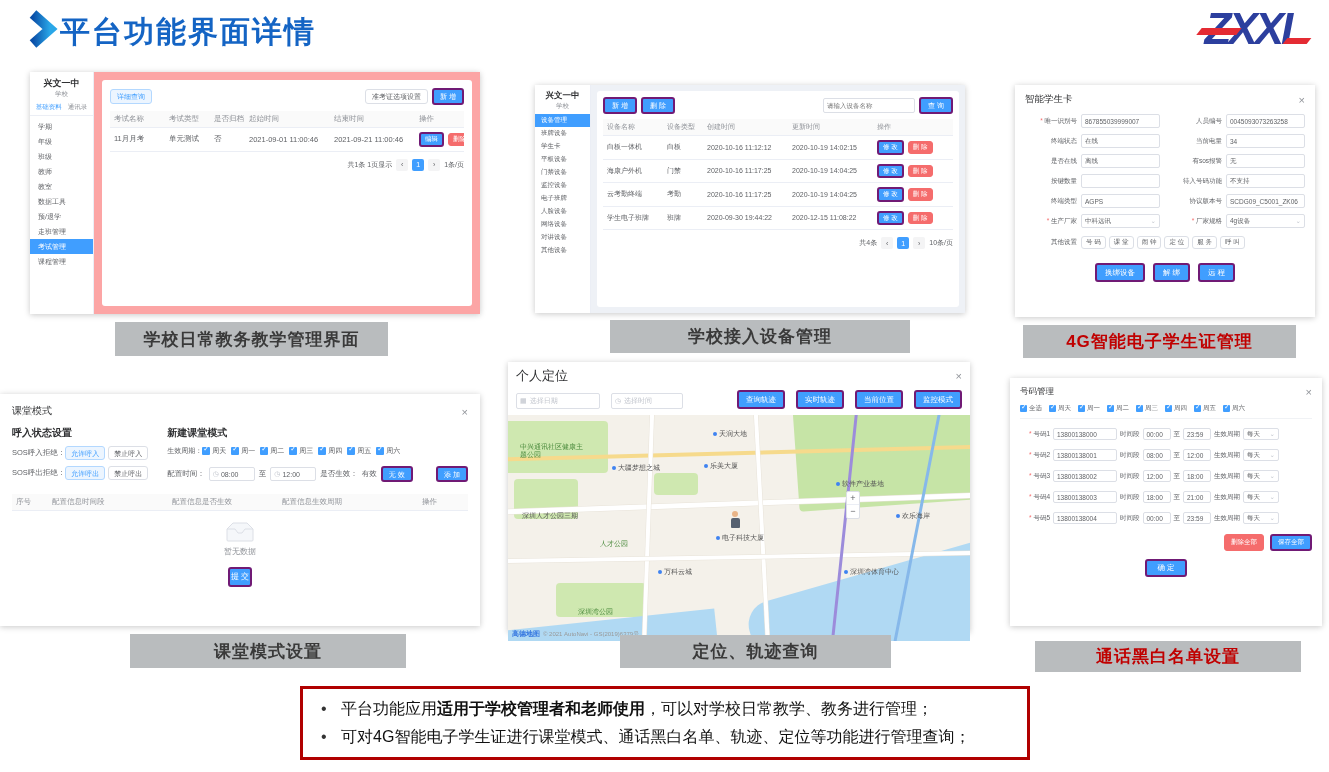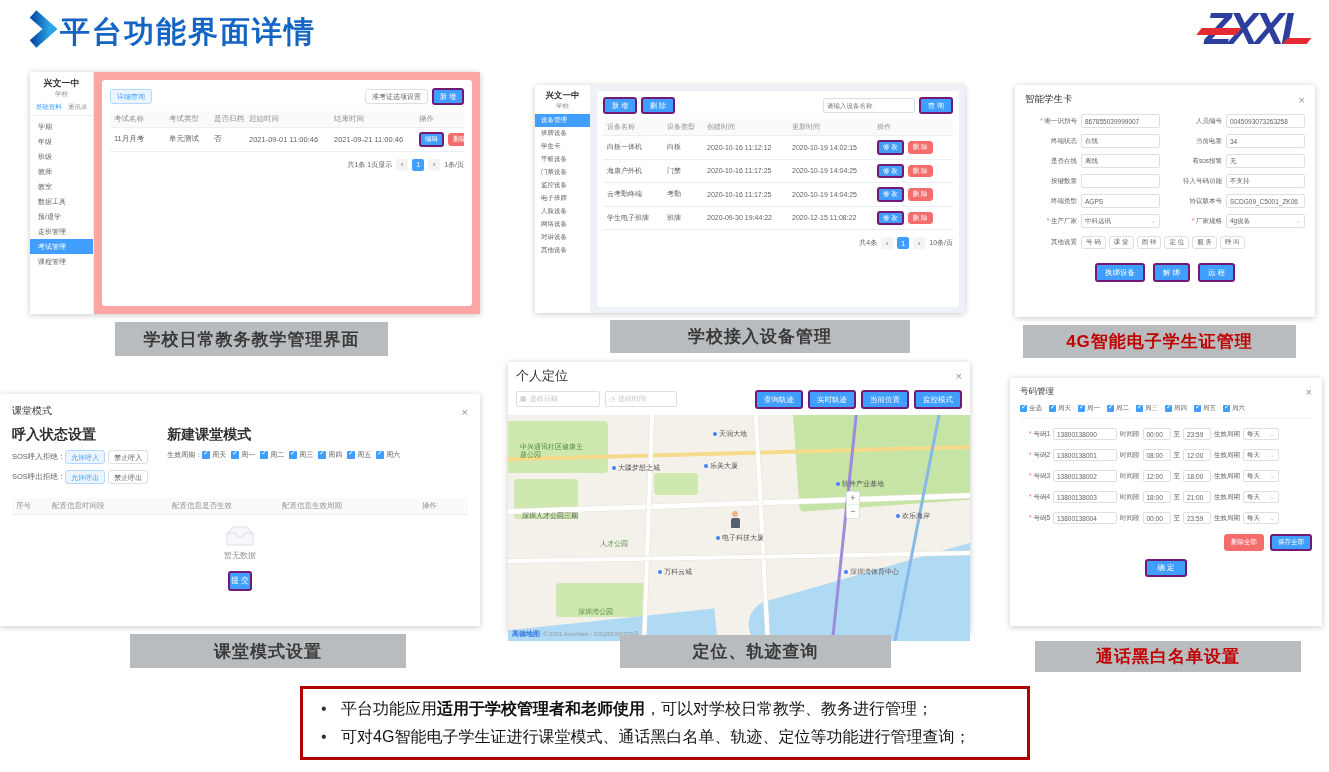--- a/index.html
+++ b/index.html
@@ -79,40 +79,40 @@
 .fbox{flex:1;height:14px;font-size:6.5px}
 .s3-other{display:flex;align-items:center;margin-top:8px}
 .s3-other .btn{font-size:6.5px;padding:2px 4px;margin-right:3px}
 .s3-foot{display:flex;justify-content:center;gap:8px;margin-top:14px}
 .s3-foot .btn{font-size:7.5px;padding:4px 8px}
 
 
 .shot4{left:0;top:394px;width:480px;height:232px;padding:10px 12px}
 .s4-title{font-size:10px;color:#303133}
 .s4-body{display:flex;gap:16px;margin-top:8px}
-.s4-h{font-size:14px;font-weight:bold;color:#303133;margin-bottom:6px}
+.s4-h{font-size:10px;font-weight:bold;color:#303133;margin-bottom:6px}
 .s4-row{display:flex;align-items:center;margin-bottom:6px;font-size:7.5px;color:#606266}
 .s4-row .btn{font-size:7px;padding:2.5px 5px;margin-right:3px}
 .s4-weeks{display:flex;align-items:center;font-size:7px;color:#606266}
 .s4-time{display:flex;align-items:center;gap:4px;margin-top:6px;font-size:7.5px;color:#606266;flex:1}
 .s4-time .btn{font-size:7px;padding:2.5px 6px}
 .tbox{width:46px;height:14px;font-size:7px}
 .tbox::before{content:"◷";color:#c0c4cc;margin-right:2px}
 .s4-add{margin-left:auto}
 .shot4 .mt{font-size:7.5px;margin-top:8px}
 .s4-empty{display:flex;flex-direction:column;align-items:center;justify-content:center;height:56px;color:#909399;font-size:8px;gap:3px}
 .s4-submit{display:flex;justify-content:center}
 .s4-submit .btn{font-size:8px;padding:4px 1px}
 .s4-right{flex:1;display:flex;flex-direction:column}
 
 
 .shot5{left:508px;top:362px;width:462px;height:270px}
 .s5-head{display:flex;align-items:center;padding:5px 8px 2px}
 .s5-title{font-size:13px;color:#303133}
-.s5-ctrl{display:flex;align-items:center;gap:5px;padding:3px 8px 6px}
+.s5-ctrl{display:flex;align-items:flex-end;gap:11px;padding:3px 8px 6px}
 .s5-ctrl .btn{font-size:7.5px;padding:3.5px 7px}
 .dbox{width:84px;height:16px;font-size:7px}
 .dbox::before{content:"▦";color:#c0c4cc;margin-right:3px}
 .tmbox{width:72px;height:16px;font-size:7px}
 .tmbox::before{content:"◷";color:#c0c4cc;margin-right:3px}
 .s5-sp{flex:1}
 .map{position:relative;width:100%;height:226px;background:#f4f1ea;overflow:hidden}
 .park{position:absolute;background:#cfe8b0;border-radius:4px}
 .pkA{left:-10px;top:6px;width:110px;height:52px}
 .pkB{left:6px;top:64px;width:64px;height:40px}
@@ -477,20 +477,30 @@
           </span>
         <span class="cb">
             <span class="cbox"></span>
             <span>周五</span>
           </span>
         <span class="cb">
             <span class="cbox"></span>
             <span>周六</span>
           </span>
       </div>
+      <div class="s4-time">
+        <span>配置时间：</span>
+        <span class="ibox tbox">08:00</span>
+        <span>至</span>
+        <span class="ibox tbox">12:00</span>
+        <span>是否生效：</span>
+        <span>有效</span>
+        <span class="btn btn-primary">无 效</span>
+        <span class="btn btn-primary s4-add">添 加</span>
+      </div>
     </div>
   </div>
   <table class="mt">
     <colgroup>
         <col style="width:36px">
         <col style="width:120px">
         <col style="width:110px">
         <col style="width:140px">
         <col style="width:50px">
       </colgroup>

